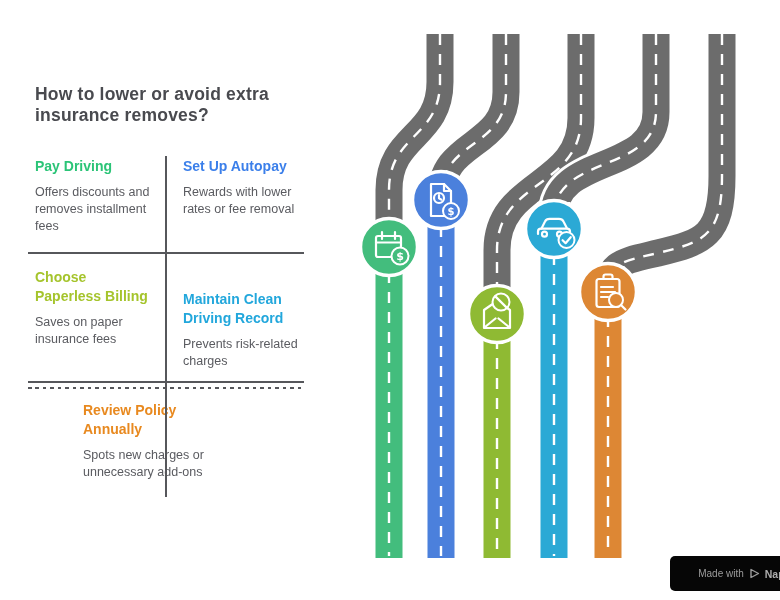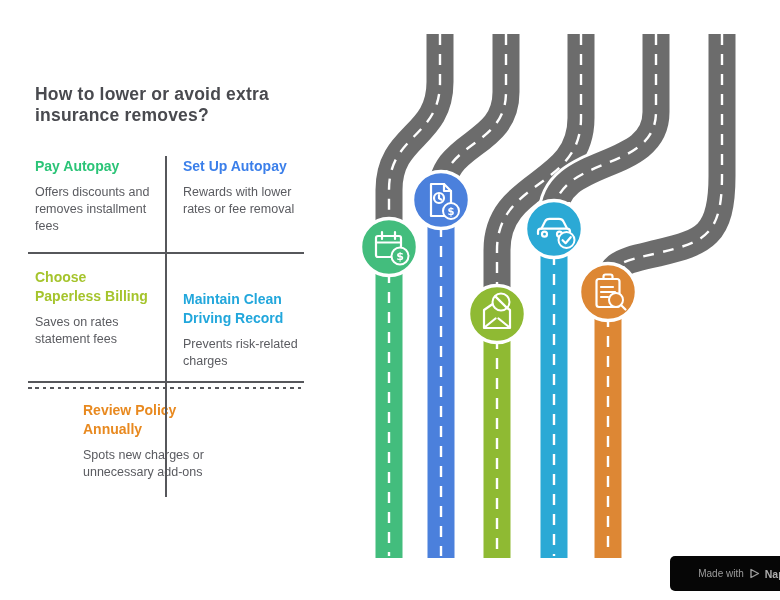--- a/index.html
+++ b/index.html
@@ -56,32 +56,32 @@
   .badge .brand { font-size:10.5px; color:#ADADAD; font-weight:700; }
 </style>
 </head>
 <body>
 
 <div class="canvas">
 
   <div class="title" style="color: rgb(73, 74, 79);">How to lower or avoid extra insurance removes?</div>
 
   <div class="cell pos-r1c1">
-    <h3 style="color: rgb(43, 196, 119);">Pay Autopay</h3>
+    <h3 style="color: rgb(43, 196, 119);">Pay Driving</h3>
     <p>Offers discounts and removes installment fees</p>
   </div>
 
   <div class="cell pos-r1c2">
     <h3 style="color: rgb(59, 127, 234);">Set Up Autopay</h3>
     <p>Rewards with lower rates or fee removal</p>
   </div>
 
   <div class="cell pos-r2c1">
     <h3 style="color: rgb(165, 196, 44);">Choose Paperless Billing</h3>
-    <p>Saves on rates statement fees</p>
+    <p>Saves on paper insurance fees</p>
   </div>
 
   <div class="cell pos-r2c2">
     <h3 style="color: rgb(34, 167, 220);">Maintain Clean Driving Record</h3>
     <p>Prevents risk-related charges</p>
   </div>
 
   <div class="cell pos-r3c1">
     <h3 style="color: rgb(232, 137, 31);">Review Policy Annually</h3>
     <p>Spots new charges or unnecessary add-ons</p>

